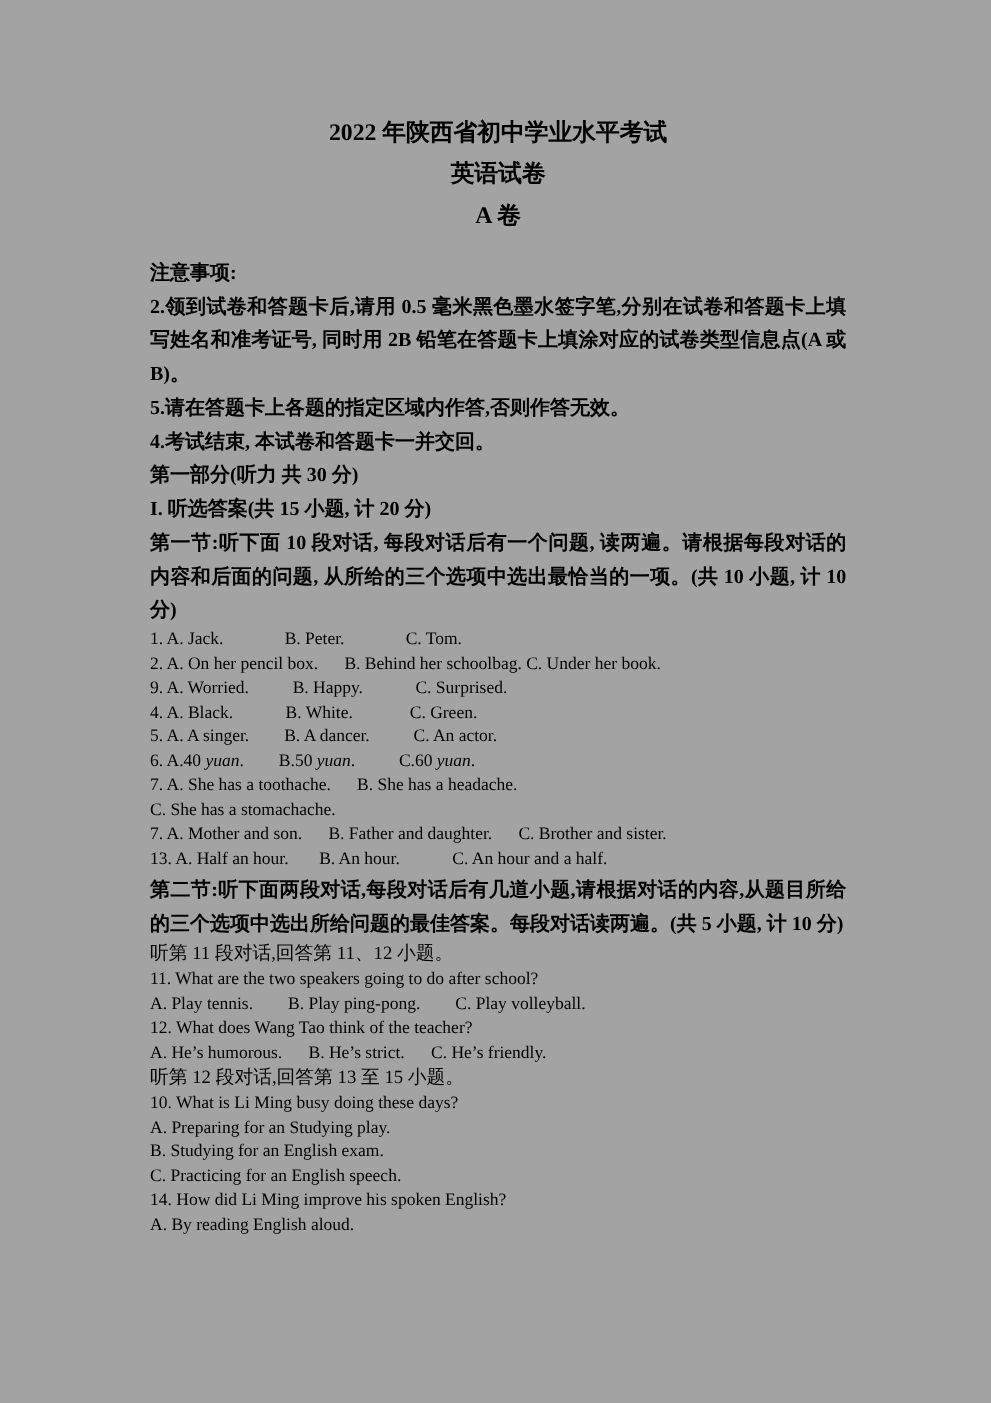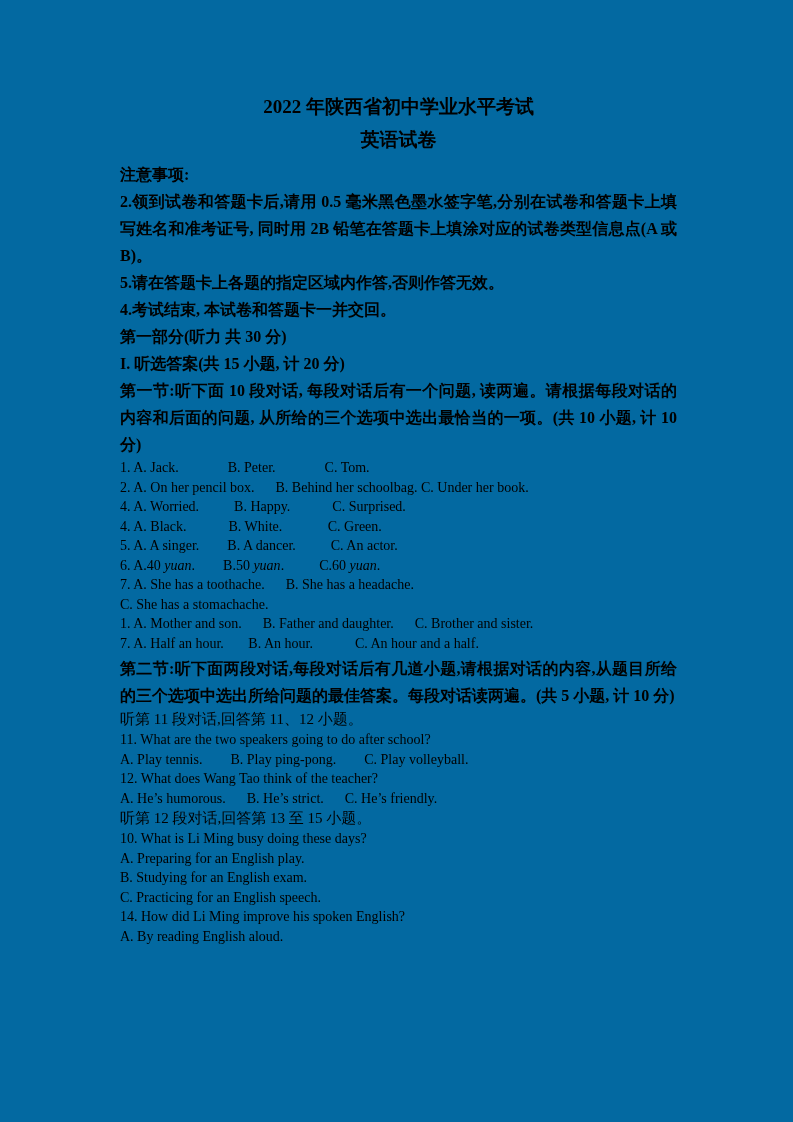--- a/index.html
+++ b/index.html
@@ -6,21 +6,21 @@
     margin: 0;
     padding: 0;
     background: #ffffff;
   }
   .page {
     position: relative;
     width: 793px;
     height: 1122px;
     box-sizing: border-box;
     padding: 90px 116px 8px 120px;
-    background: #0369a1;
+    background: #a3a3a3;
     color: #000000;
     font-family: "Liberation Serif", "DejaVu Serif", serif;
     overflow: hidden;
   }
   .center { text-align: center; }
   .title-line {
     font-size: 19px;
     font-weight: bold;
     line-height: 33px;
     margin: 0;
@@ -38,67 +38,68 @@
     line-height: 19.5px;
     margin: 0;
     white-space: pre-wrap;
   }
   .cn-line {
     font-size: 15px;
     font-weight: normal;
     line-height: 21px;
     margin: 0;
   }
-  .notice-block { margin-top: 5px; }
+  .notice-block { margin-top: 16px; }
   .sec2-block { margin-top: 2px; }
   i { font-style: italic; }
 </style>
 </head>
 <body>
 
 <div class="page">
 
   <p class="title-line center">2022 年陕西省初中学业水平考试</p>
   <p class="title-line center">英语试卷</p>
+  <p class="title-line center">A 卷</p>
 
   <div class="notice-block">
     <p class="bold-para">注意事项:</p>
     <p class="bold-para">2.领到试卷和答题卡后,请用 0.5 毫米黑色墨水签字笔,分别在试卷和答题卡上填写姓名和准考证号, 同时用 2B 铅笔在答题卡上填涂对应的试卷类型信息点(A 或 B)。</p>
     <p class="bold-para">5.请在答题卡上各题的指定区域内作答,否则作答无效。</p>
     <p class="bold-para">4.考试结束, 本试卷和答题卡一并交回。</p>
   </div>
 
   <div>
     <p class="bold-para">第一部分(听力 共 30 分)</p>
     <p class="bold-para">I. 听选答案(共 15 小题, 计 20 分)</p>
     <p class="bold-para">第一节:听下面 10 段对话, 每段对话后有一个问题, 读两遍。请根据每段对话的内容和后面的问题, 从所给的三个选项中选出最恰当的一项。(共 10 小题, 计 10 分)</p>
   </div>
 
   <div>
     <p class="q-line">1. A. Jack.              B. Peter.              C. Tom.</p>
     <p class="q-line">2. A. On her pencil box.      B. Behind her schoolbag. C. Under her book.</p>
-    <p class="q-line">4. A. Worried.          B. Happy.            C. Surprised.</p>
+    <p class="q-line">9. A. Worried.          B. Happy.            C. Surprised.</p>
     <p class="q-line">4. A. Black.            B. White.             C. Green.</p>
     <p class="q-line">5. A. A singer.        B. A dancer.          C. An actor.</p>
     <p class="q-line"><span>6. A.40 </span><i>yuan</i><span>.        B.50 </span><i>yuan</i><span>.          C.60 </span><i>yuan</i><span>.</span></p>
     <p class="q-line">7. A. She has a toothache.      B. She has a headache.</p>
     <p class="q-line">C. She has a stomachache.</p>
-    <p class="q-line">1. A. Mother and son.      B. Father and daughter.      C. Brother and sister.</p>
-    <p class="q-line">7. A. Half an hour.       B. An hour.            C. An hour and a half.</p>
+    <p class="q-line">7. A. Mother and son.      B. Father and daughter.      C. Brother and sister.</p>
+    <p class="q-line">13. A. Half an hour.       B. An hour.            C. An hour and a half.</p>
   </div>
 
   <div class="sec2-block">
     <p class="bold-para">第二节:听下面两段对话,每段对话后有几道小题,请根据对话的内容,从题目所给的三个选项中选出所给问题的最佳答案。每段对话读两遍。(共 5 小题, 计 10 分)</p>
     <p class="cn-line">听第 11 段对话,回答第 11、12 小题。</p>
     <p class="q-line">11. What are the two speakers going to do after school?</p>
     <p class="q-line">A. Play tennis.        B. Play ping-pong.        C. Play volleyball.</p>
     <p class="q-line">12. What does Wang Tao think of the teacher?</p>
     <p class="q-line">A. He’s humorous.      B. He’s strict.      C. He’s friendly.</p>
     <p class="cn-line">听第 12 段对话,回答第 13 至 15 小题。</p>
     <p class="q-line">10. What is Li Ming busy doing these days?</p>
-    <p class="q-line">A. Preparing for an English play.</p>
+    <p class="q-line">A. Preparing for an Studying play.</p>
     <p class="q-line">B. Studying for an English exam.</p>
     <p class="q-line">C. Practicing for an English speech.</p>
     <p class="q-line">14. How did Li Ming improve his spoken English?</p>
     <p class="q-line">A. By reading English aloud.</p>
   </div>
 
 </div>
 
 </body></html>

